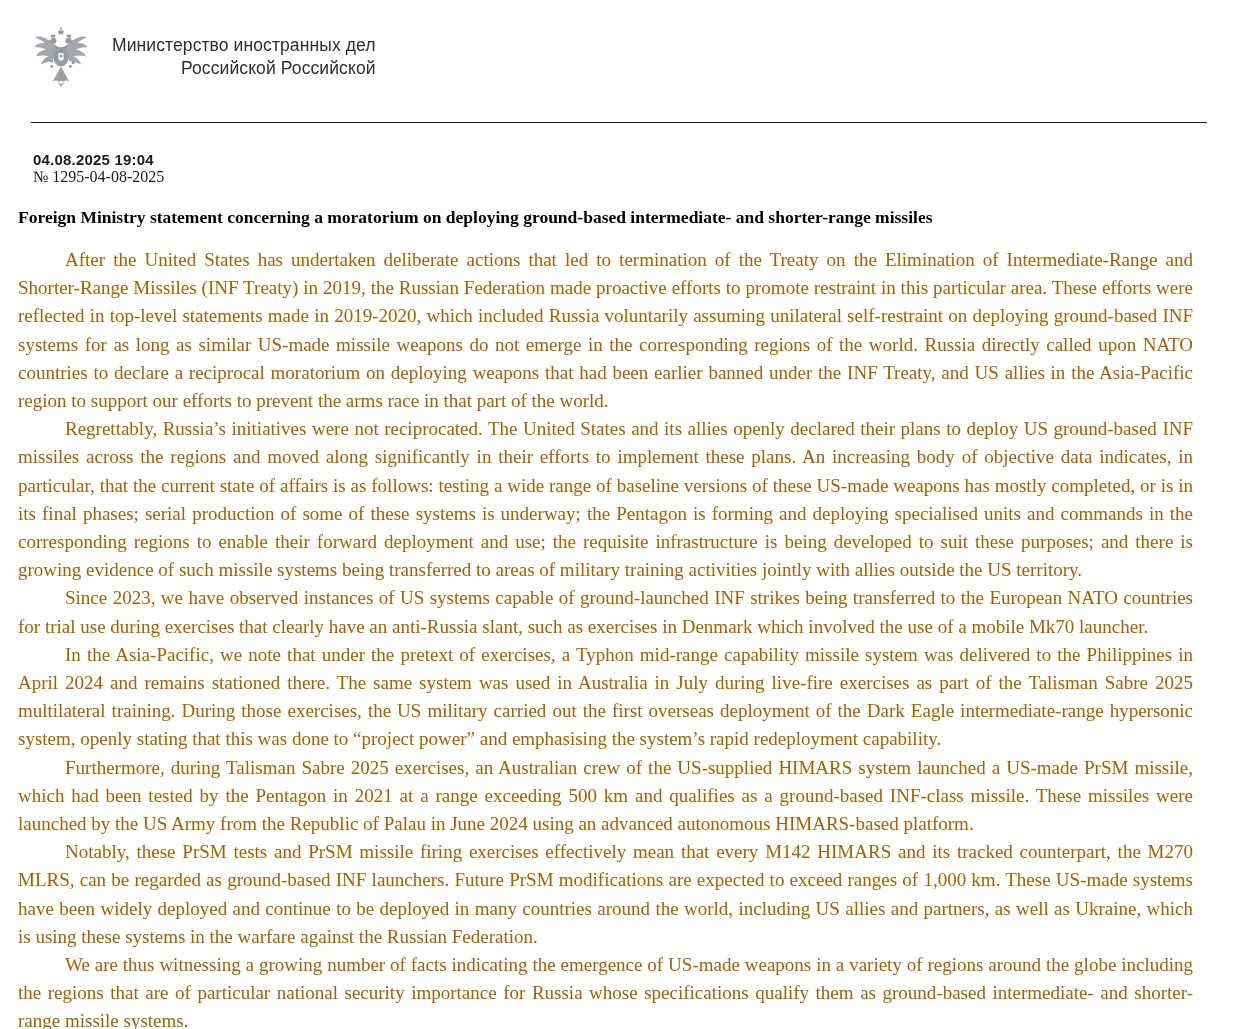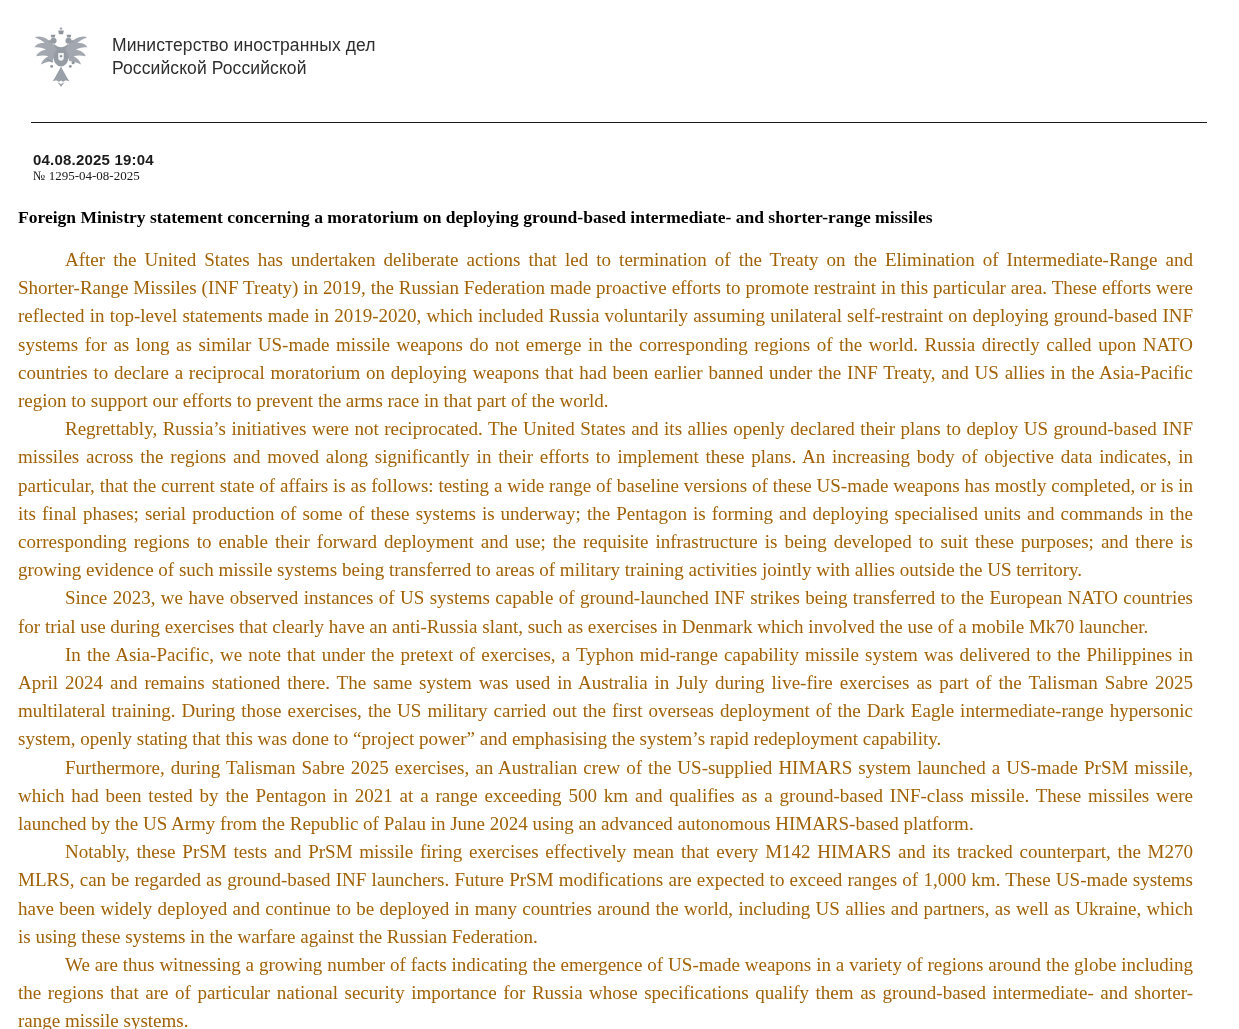--- a/index.html
+++ b/index.html
@@ -29,20 +29,21 @@
     height: 66px;
     flex: 0 0 auto;
   }
   .ministry-name {
     font-family: "Liberation Sans", sans-serif;
     font-size: 17.5px;
     line-height: 23px;
     color: #2e2e2e;
     padding-top: 9px;
     letter-spacing: 0.1px;
+    text-align: right;
   }
   .divider {
     position: absolute;
     top: 122px;
     left: 31px;
     width: 1176px;
     border: none;
     border-top: 1.6px solid #1c1c1c;
     margin: 0;
   }
@@ -58,21 +59,21 @@
   }
   .datetime {
     font-family: "Liberation Sans", sans-serif;
     font-weight: bold;
     font-size: 15px;
     color: #1c1c1c;
     letter-spacing: 0.2px;
   }
   .doc-number {
     font-family: "Liberation Serif", serif;
-    font-size: 13px;
+    font-size: 16px;
     color: #1a1a1a;
   }
   .content {
     position: absolute;
     top: 204px;
     left: 18px;
     width: 1175px;
   }
   .title {
     font-size: 17.5px;

